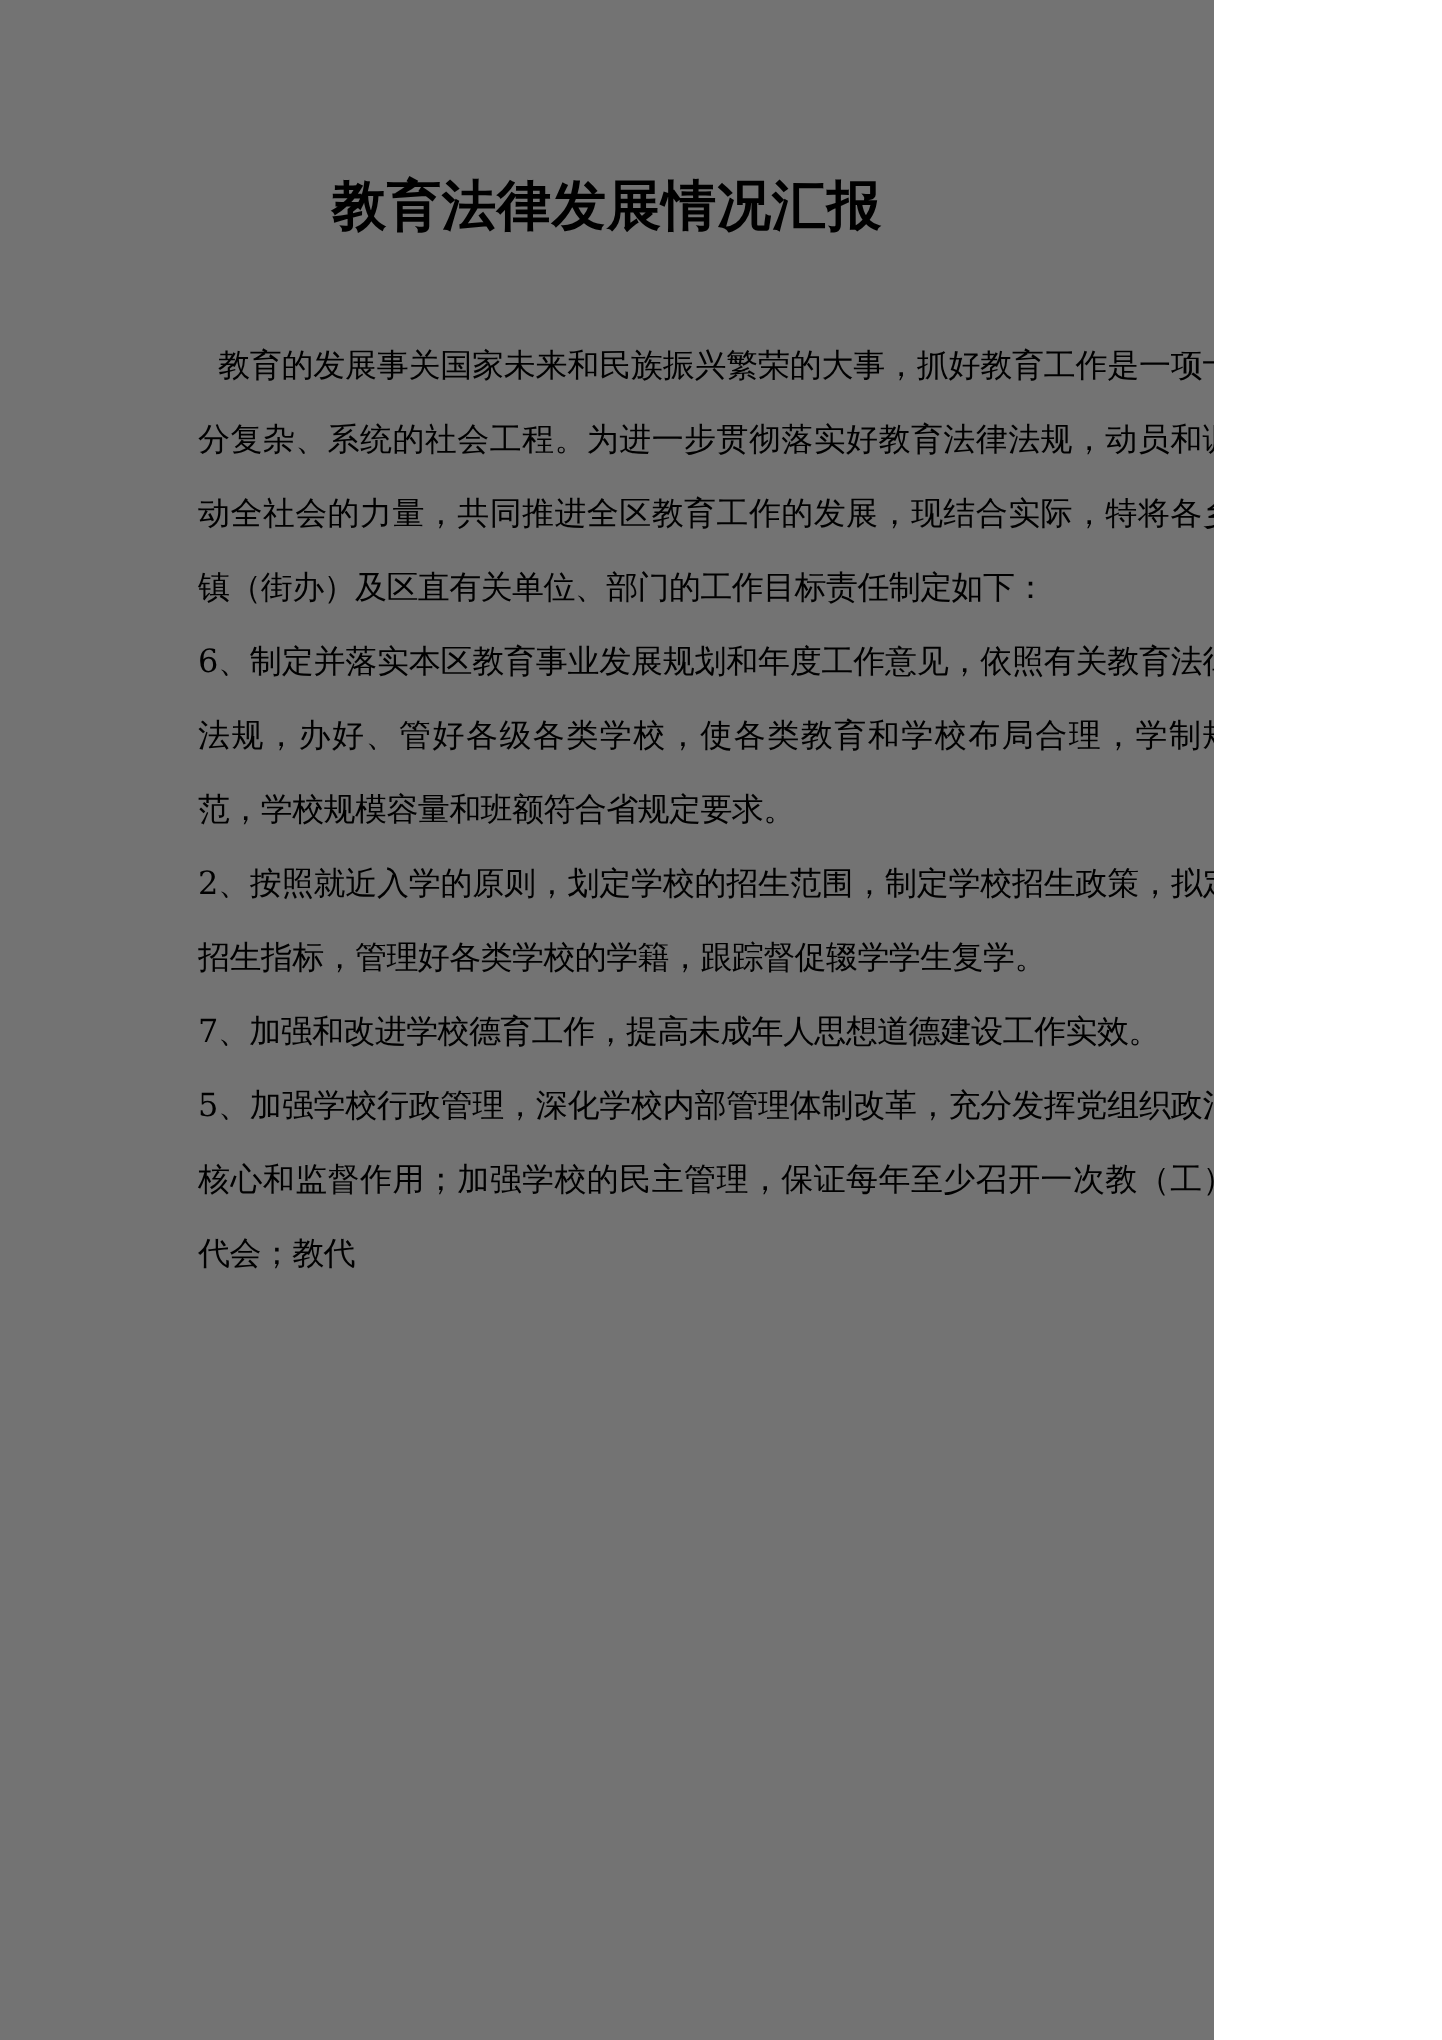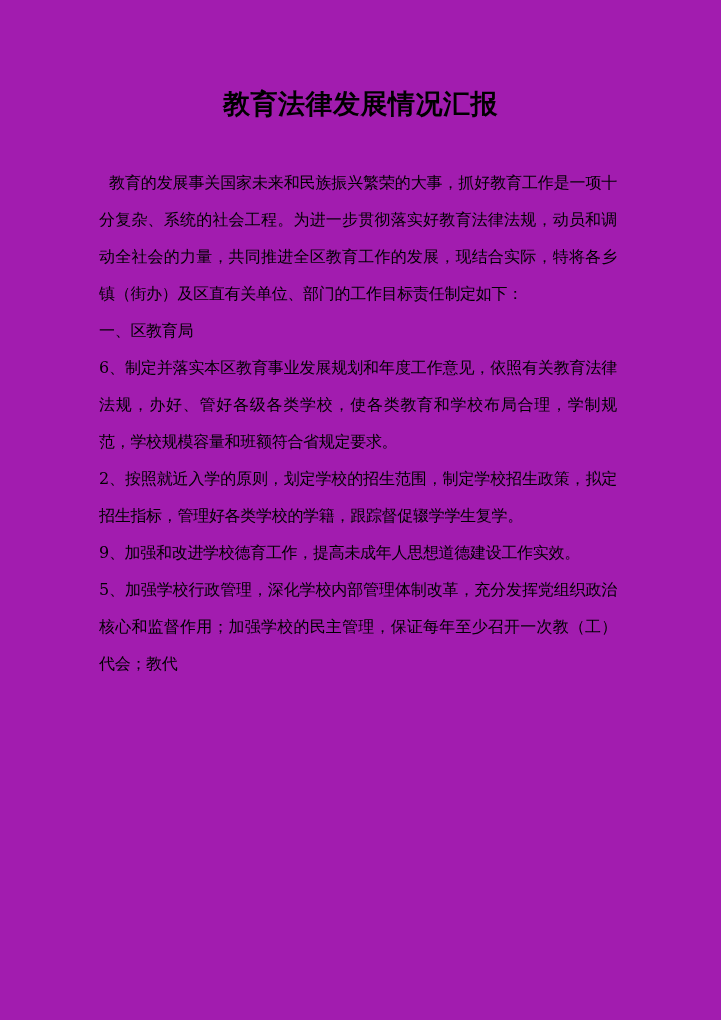--- a/index.html
+++ b/index.html
@@ -2,23 +2,23 @@
 <html><head>
 <meta charset="utf-8">
 <style>
   html, body {
     margin: 0;
     padding: 0;
     background: #ffffff;
   }
   .page {
     position: relative;
-    width: 721px;
+    width: 607px;
     height: 1020px;
-    background: #a21caf;
+    background: #737373;
     overflow: hidden;
     font-family: "DejaVu Serif", "Liberation Serif", serif;
     color: #000000;
   }
   .doc-title {
     margin: 84px 0 40px 0;
     font-size: 27px;
     line-height: 40px;
     font-weight: 700;
     text-align: center;
@@ -41,19 +41,18 @@
     text-indent: 10px;
   }
 </style>
 </head>
 <body>
 
 <div class="page">
   <h1 class="doc-title">教育法律发展情况汇报</h1>
   <div class="doc-body" id="paragraphs-container">
       <p class="para indent">教育的发展事关国家未来和民族振兴繁荣的大事，抓好教育工作是一项十分复杂、系统的社会工程。为进一步贯彻落实好教育法律法规，动员和调动全社会的力量，共同推进全区教育工作的发展，现结合实际，特将各乡镇（街办）及区直有关单位、部门的工作目标责任制定如下：</p>
-      <p class="para">一、区教育局</p>
       <p class="para">6、制定并落实本区教育事业发展规划和年度工作意见，依照有关教育法律法规，办好、管好各级各类学校，使各类教育和学校布局合理，学制规范，学校规模容量和班额符合省规定要求。</p>
       <p class="para">2、按照就近入学的原则，划定学校的招生范围，制定学校招生政策，拟定招生指标，管理好各类学校的学籍，跟踪督促辍学学生复学。</p>
-      <p class="para">9、加强和改进学校德育工作，提高未成年人思想道德建设工作实效。</p>
+      <p class="para">7、加强和改进学校德育工作，提高未成年人思想道德建设工作实效。</p>
       <p class="para">5、加强学校行政管理，深化学校内部管理体制改革，充分发挥党组织政治核心和监督作用；加强学校的民主管理，保证每年至少召开一次教（工）代会；教代</p>
     </div>
 </div>
 
 </body></html>

